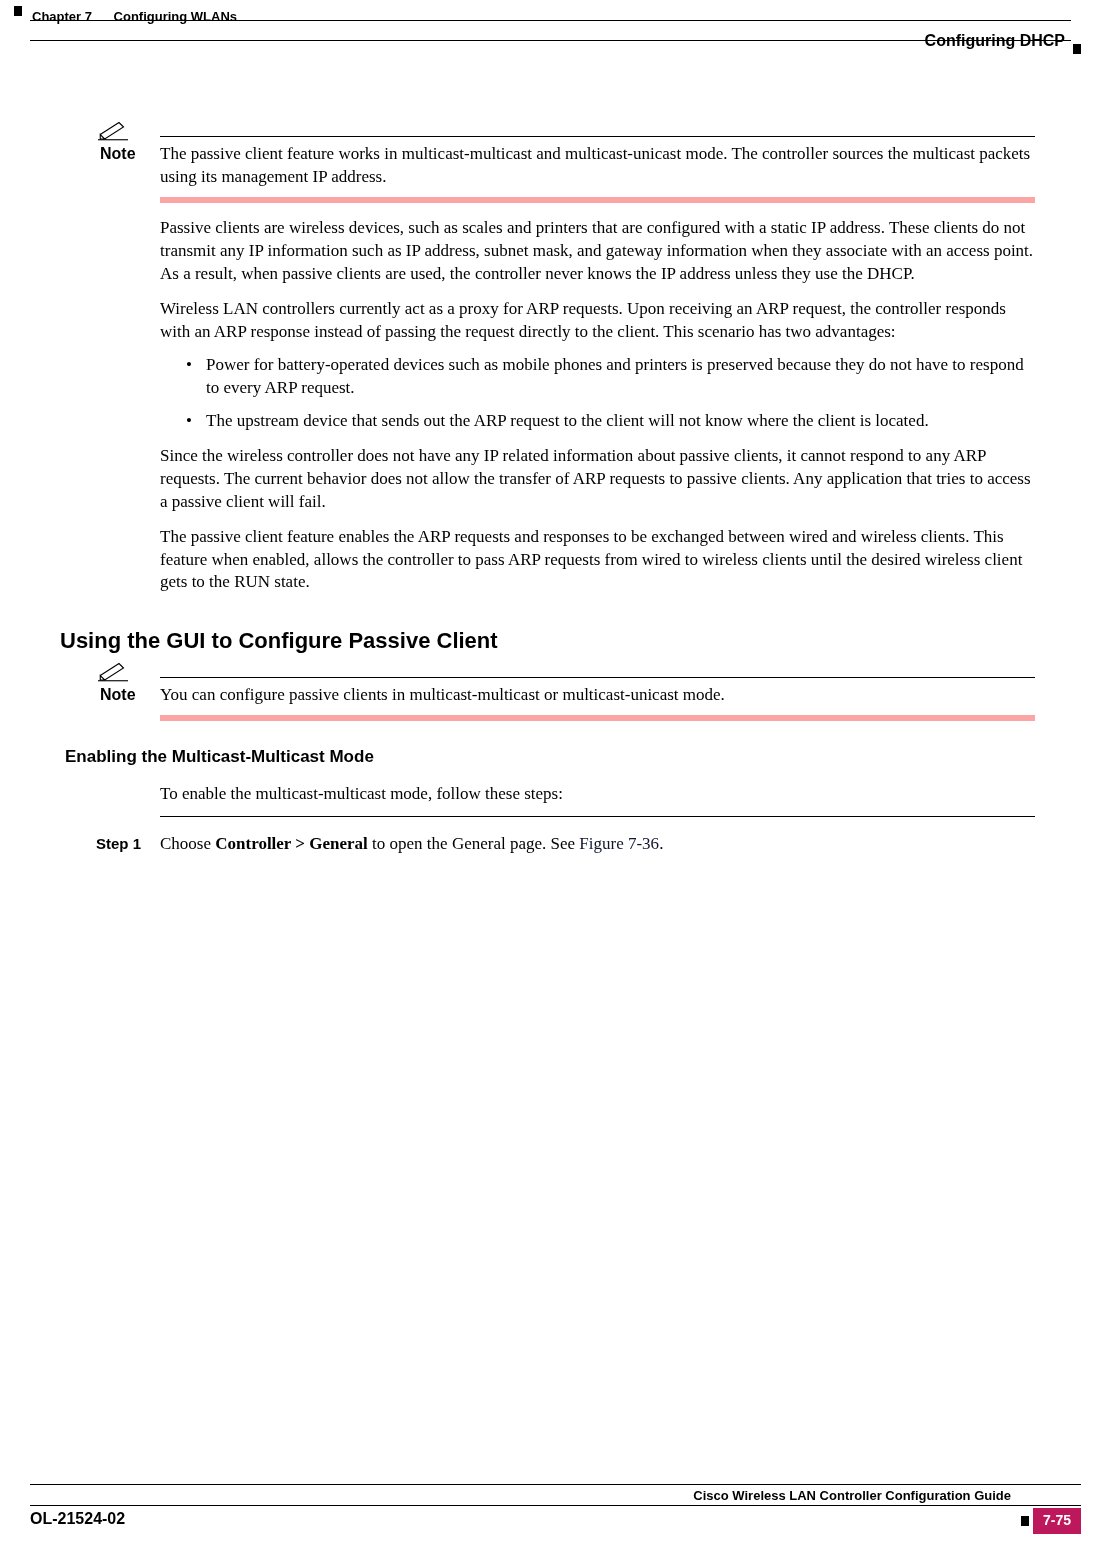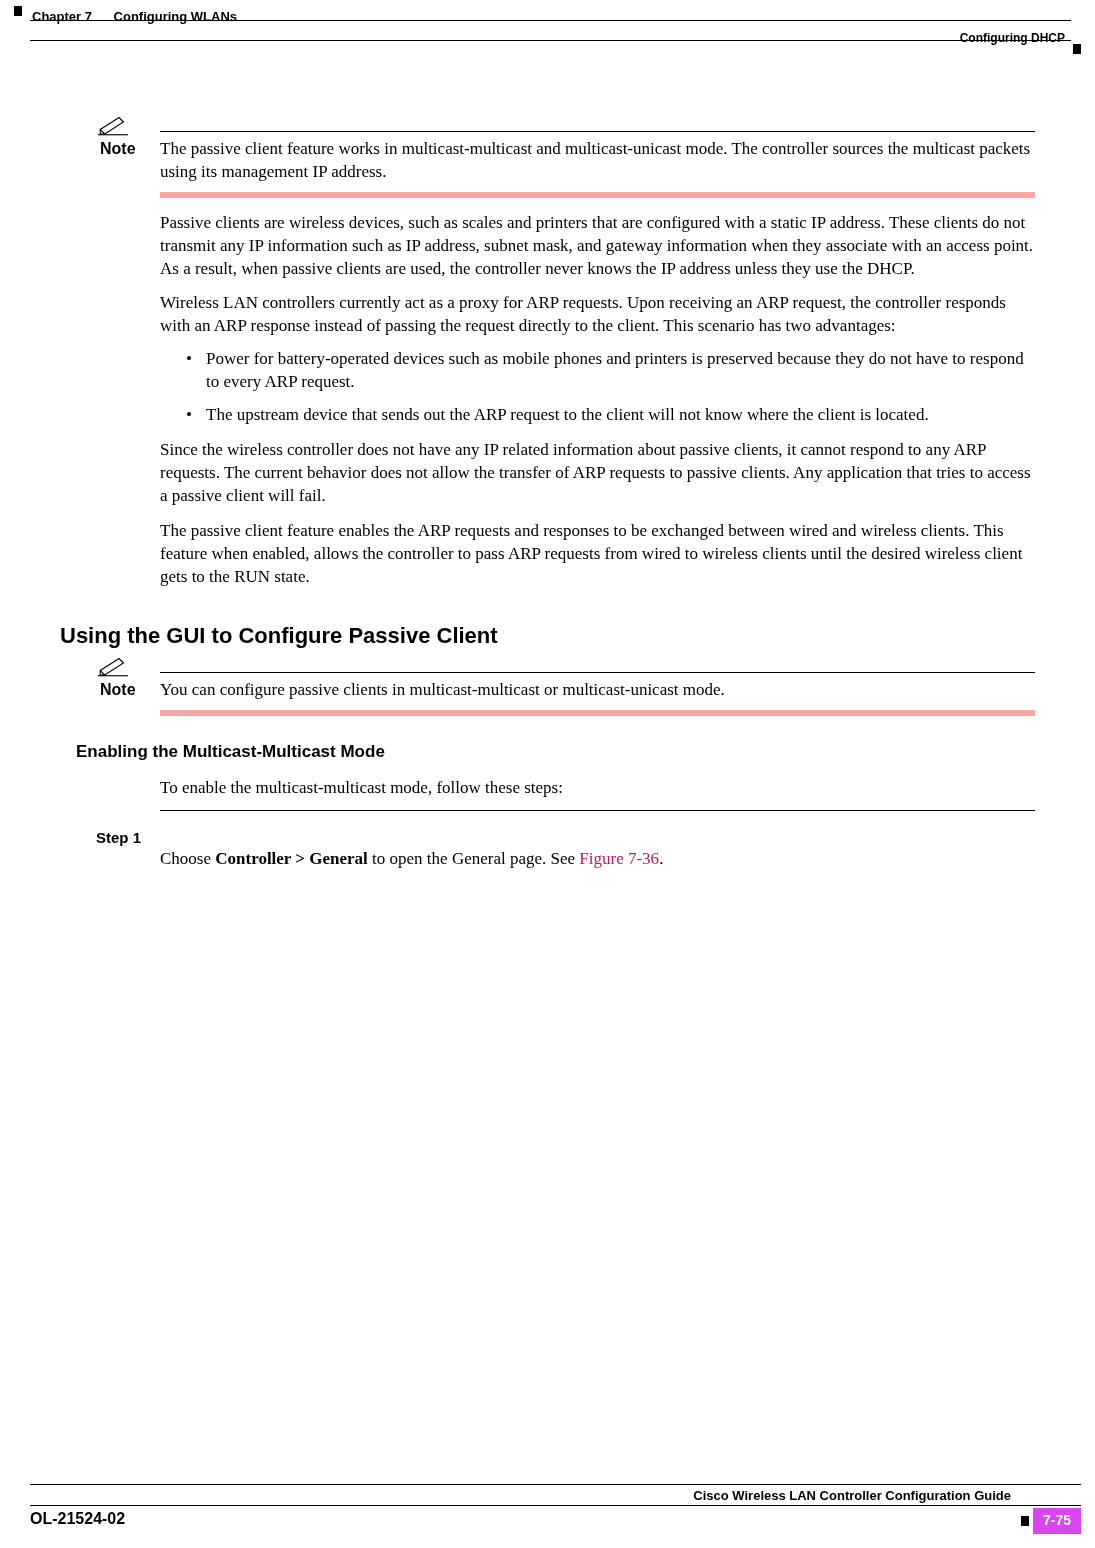--- a/index.html
+++ b/index.html
@@ -35,21 +35,21 @@
       font-size: 13px;
       font-weight: bold;
       padding-left: 18px;
       text-align: center;
     }
     .chapter-num {
       margin-right: 18px;
     }
     .header-right {
       font-family: Arial, Helvetica, sans-serif;
-      font-size: 12px;
+      font-size: 16px;
       font-weight: bold;
       text-align: left;
       padding-top: 22px;
     }
     .header-right-bar {
       position: absolute;
       right: 14px;
       top: 44px;
       width: 8px;
       height: 10px;
@@ -133,44 +133,43 @@
       margin-top: 32px;
       margin-bottom: 14px;
       margin-left: 0;
     }
     .h3 {
       font-family: Arial, Helvetica, sans-serif;
       font-size: 17px;
       font-weight: bold;
       margin-top: 24px;
       margin-bottom: 14px;
-      margin-left: 16px;
+      margin-left: 5px;
     }
     .step-block {
       margin-left: 100px;
       margin-top: 10px;
       border-top: 1px solid #000;
       padding-top: 16px;
       display: flex;
-      flex-direction: column;
     }
     .step-label {
       font-family: Arial, Helvetica, sans-serif;
       font-weight: bold;
       font-size: 15px;
       width: 64px;
       flex-shrink: 0;
       margin-left: -64px;
     }
     .step-text {
       font-size: 17px;
       line-height: 1.35;
     }
     .bold-inline { font-weight: bold; }
-    .link { color: #be185d; }
+    .link { color: #0f172a; }
     .footer {
       position: absolute;
       bottom: 20px;
       left: 30px;
       right: 14px;
     }
     .footer-rule {
       border-top: 1px solid #000;
       margin-bottom: 2px;
     }
@@ -203,21 +202,21 @@
       display: flex;
       align-items: center;
     }
     .footer-bar {
       width: 8px;
       height: 10px;
       background: #000;
       margin-right: 4px;
     }
     .footer-page-box {
-      background: #d946ef;
+      background: #be185d;
       color: #fff;
       font-family: Arial, Helvetica, sans-serif;
       font-weight: bold;
       font-size: 14px;
       padding: 3px 10px;
     }
     .spacer-top { height: 18px; }
   </style>
 </head>
 <body>

